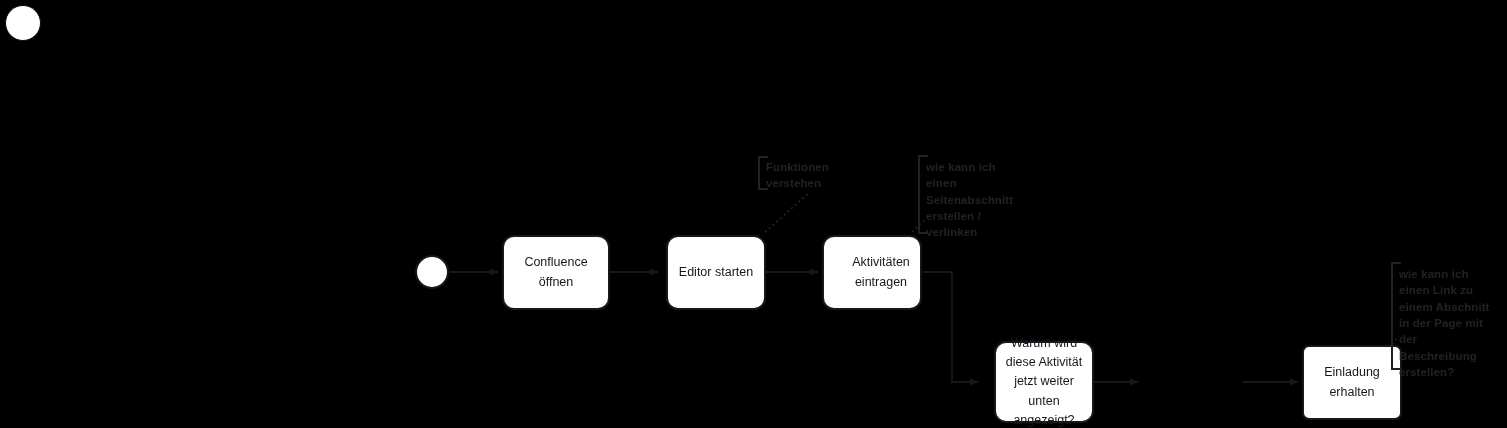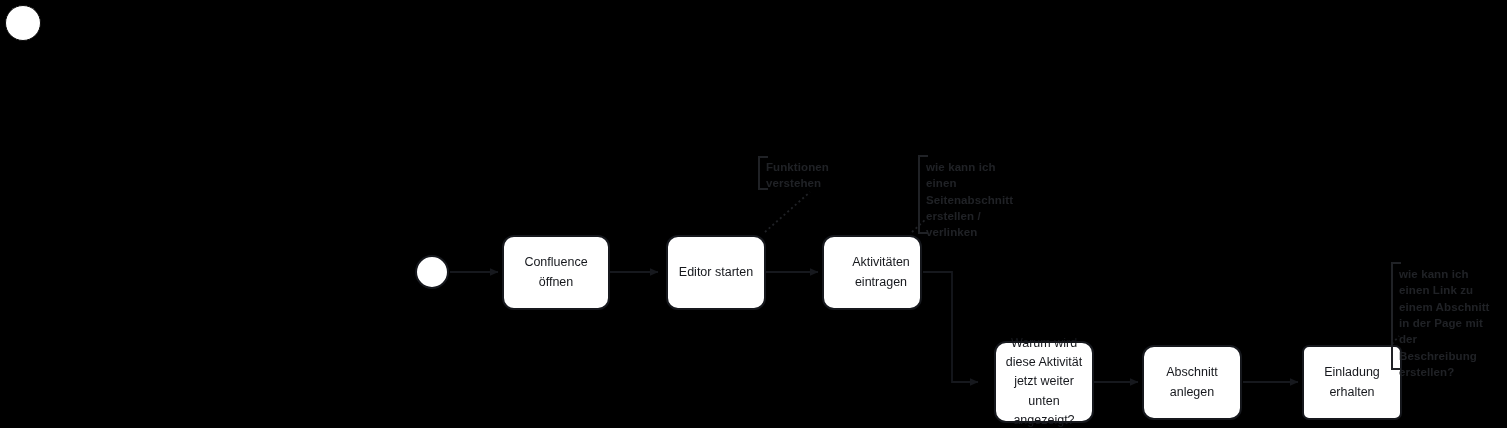--- a/index.html
+++ b/index.html
@@ -129,24 +129,20 @@
   </div>
 
   <div class="node" style="left:982px; top:341px; width:100px; height:82px;margin-left:12px;">
     <span class="node-label">Warum wird
 diese Aktivität
 jetzt weiter
 unten
 angezeigt?</span>
   </div>
 
-  <div class="node" style="left:1142px; top:345px; width:100px; height:75px;">
-    <span class="node-label">Abschnitt
-anlegen</span>
-  </div>
 
   <div class="node" style="left:1302px; top:345px; width:100px; height:75px;border-radius:7px;">
     <span class="node-label">Einladung
 erhalten</span>
   </div>
 
   <div class="bracket" style="left:758px; top:156px; height:34px;"></div>
   <div class="annotation" style="left:766px; top:159px; width:110px;">Funktionen
 verstehen</div>
 

